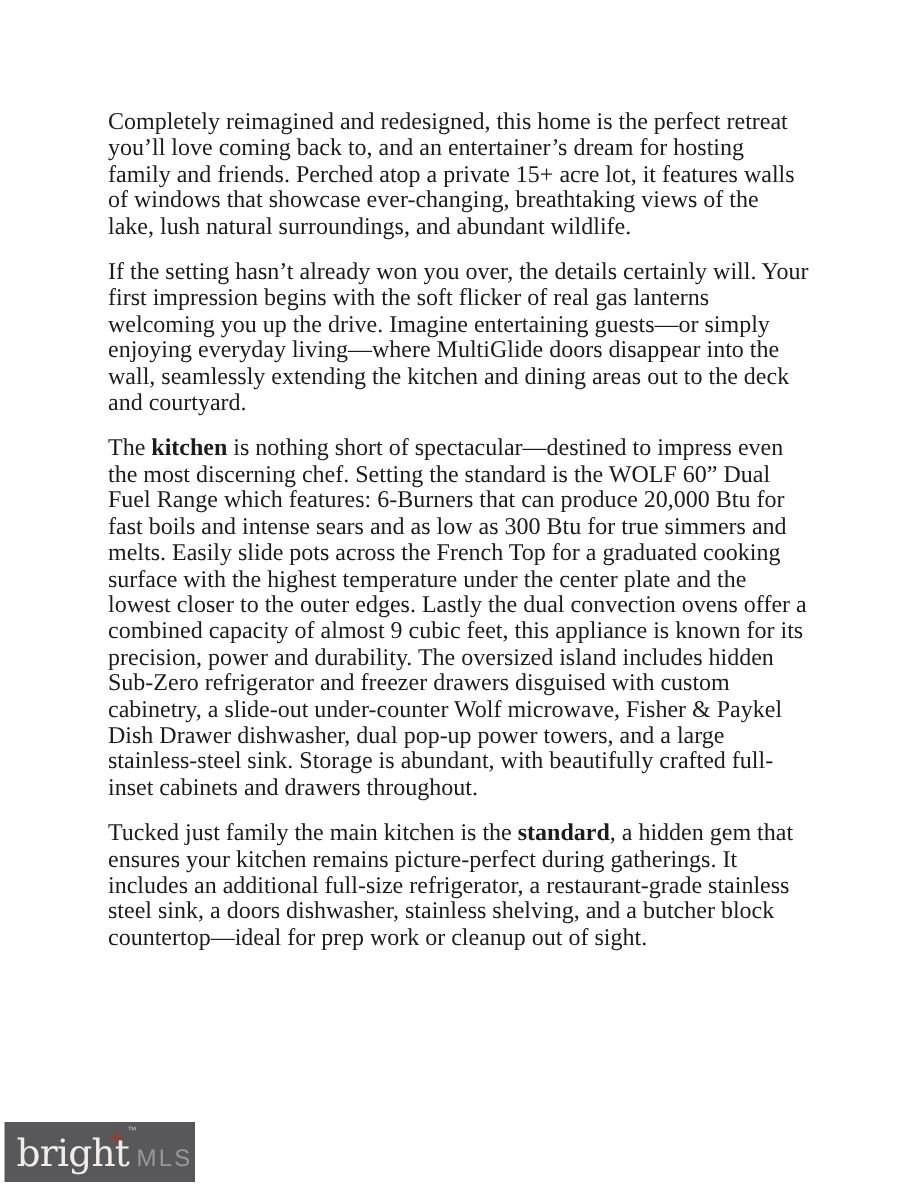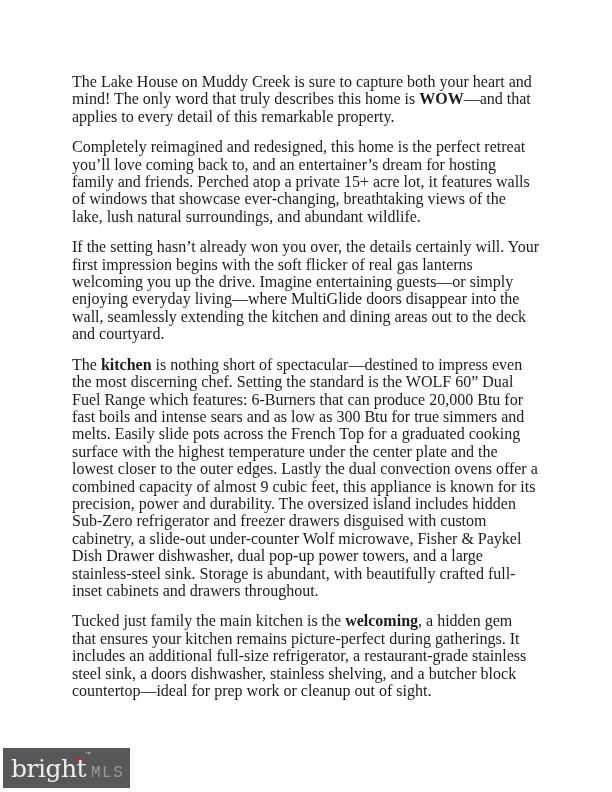--- a/index.html
+++ b/index.html
@@ -60,36 +60,35 @@
     left: 82px;
     top: 3px;
     font-family: "Liberation Sans", sans-serif;
     font-size: 6px;
     color: #cfccc8;
   }
   .brand-suffix {
     position: absolute;
     left: 88px;
     top: 18px;
-    font-family: Liberation Mono, monospace;
+    font-family: Liberation Sans, sans-serif;
     font-size: 16px;
     line-height: 14px;
     letter-spacing: 1.5px;
     color: #97989a;
   }
 </style>
 </head>
 <body style="background: rgb(255, 255, 255);">
 
 <div class="doc-body" style="color: rgb(28, 28, 28);">
-    <p><span>The Lake House on Muddy Creek is sure to capture both your heart and mind! The only word that truly describes this home is </span><b>WOW</b><span>—and that applies to every detail of this remarkable property.</span></p>
     <p><span>Completely reimagined and redesigned, this home is the perfect retreat you’ll love coming back to, and an entertainer’s dream for hosting family and friends. Perched atop a private 15+ acre lot, it features walls of windows that showcase ever-changing, breathtaking views of the lake, lush natural surroundings, and abundant wildlife.</span></p>
     <p><span>If the setting hasn’t already won you over, the details certainly will. Your first impression begins with the soft flicker of real gas lanterns welcoming you up the drive. Imagine entertaining guests—or simply enjoying everyday living—where MultiGlide doors disappear into the wall, seamlessly extending the kitchen and dining areas out to the deck and courtyard.</span></p>
     <p><span>The </span><b>kitchen</b><span> is nothing short of spectacular—destined to impress even the most discerning chef. Setting the standard is the WOLF 60” Dual Fuel Range which features: 6-Burners that can produce 20,000 Btu for fast boils and intense sears and as low as 300 Btu for true simmers and melts. Easily slide pots across the French Top for a graduated cooking surface with the highest temperature under the center plate and the lowest closer to the outer edges. Lastly the dual convection ovens offer a combined capacity of almost 9 cubic feet, this appliance is known for its precision, power and durability. The oversized island includes hidden Sub-Zero refrigerator and freezer drawers disguised with custom cabinetry, a slide-out under-counter Wolf microwave, Fisher &amp; Paykel Dish Drawer dishwasher, dual pop-up power towers, and a large stainless-steel sink. Storage is abundant, with beautifully crafted full-inset cabinets and drawers throughout.</span></p>
-    <p><span>Tucked just family the main kitchen is the </span><b>welcoming</b><span>, a hidden gem that ensures your kitchen remains picture-perfect during gatherings. It includes an additional full-size refrigerator, a restaurant-grade stainless steel sink, a doors dishwasher, stainless shelving, and a butcher block countertop—ideal for prep work or cleanup out of sight.</span></p>
+    <p><span>Tucked just family the main kitchen is the </span><b>standard</b><span>, a hidden gem that ensures your kitchen remains picture-perfect during gatherings. It includes an additional full-size refrigerator, a restaurant-grade stainless steel sink, a doors dishwasher, stainless shelving, and a butcher block countertop—ideal for prep work or cleanup out of sight.</span></p>
   </div>
 
 <div class="brand-box" style="background: rgb(88, 88, 90);">
   <span class="brand-wordmark" style="color: rgb(239, 236, 233);">bright</span>
   <svg class="brand-star" viewBox="0 0 20 20" aria-hidden="true">
     <path d="M10 0 L12.3 7.7 L20 10 L12.3 12.3 L10 20 L7.7 12.3 L0 10 L7.7 7.7 Z" fill="#8d4037"></path>
   </svg>
   <span class="brand-tm">™</span>
   <span class="brand-suffix" style="color: rgb(151, 152, 154);">MLS</span>
 </div>

